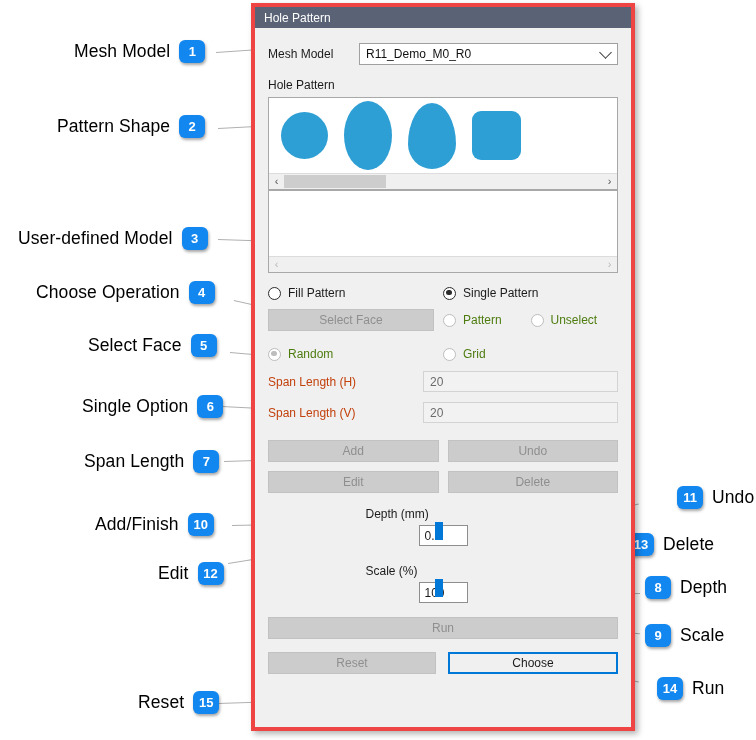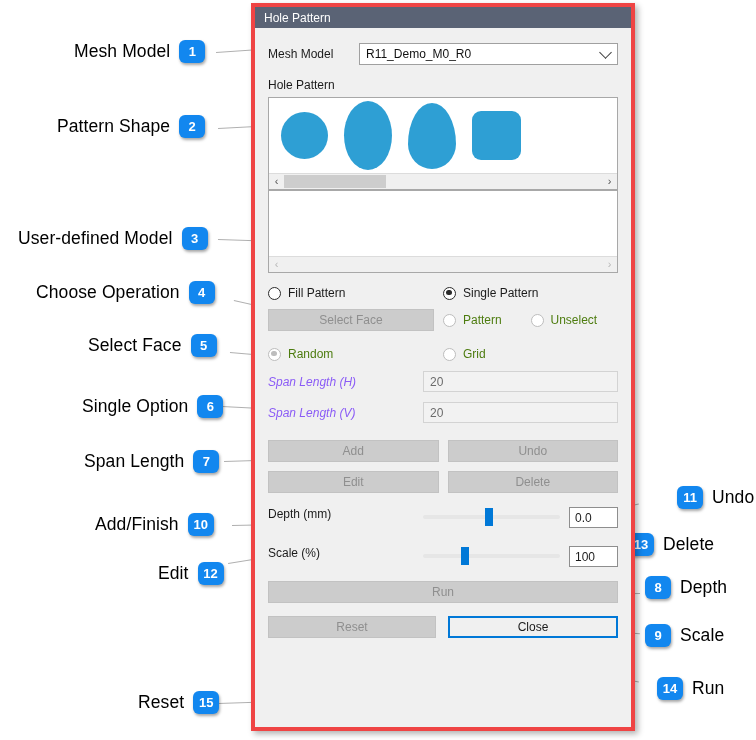--- a/index.html
+++ b/index.html
@@ -78,21 +78,21 @@
     position: relative;
     padding: 0 13px;
     box-sizing: border-box;
     height: calc(100% - 21px);
   }
 
   .fieldLabel {
     font-size: 12px;
     color: #1b1b1b;
   }
-  .fieldLabel.dim { color: #8b5cf6; font-style: italic; }
+  .fieldLabel.dim { color: #c2410c; }
 
   
   .row-mesh {
     display: flex;
     align-items: center;
     margin-top: 15px;
   }
   .row-mesh .fieldLabel { width: 91px; }
   .combo {
     flex: 1;
@@ -257,21 +257,23 @@
     color: #6b6b6b;
     display: flex;
     align-items: center;
     padding-left: 6px;
     box-sizing: border-box;
   }
 
   
   .sliderRow {
     display: flex;
+    align-items: center;
     margin-top: 14px;
+    flex-direction: column;
   }
   .sliderRow .fieldLabel { width: 155px; }
   .sliderWrap {
     flex: 1;
     height: 20px;
     position: relative;
     display: flex;
     align-items: center;
     margin-right: 9px;
   }
@@ -514,17 +516,17 @@
       </div>
       <div class="numbox">100</div>
     </div>
 
     <div class="runRow">
       <div class="btn wide">Run</div>
     </div>
 
     <div class="bottomRow">
       <div class="btn">Reset</div>
-      <div class="btn primary">Close</div>
+      <div class="btn primary">Choose</div>
     </div>
 
   </div>
 </div>
 
 </body></html>

